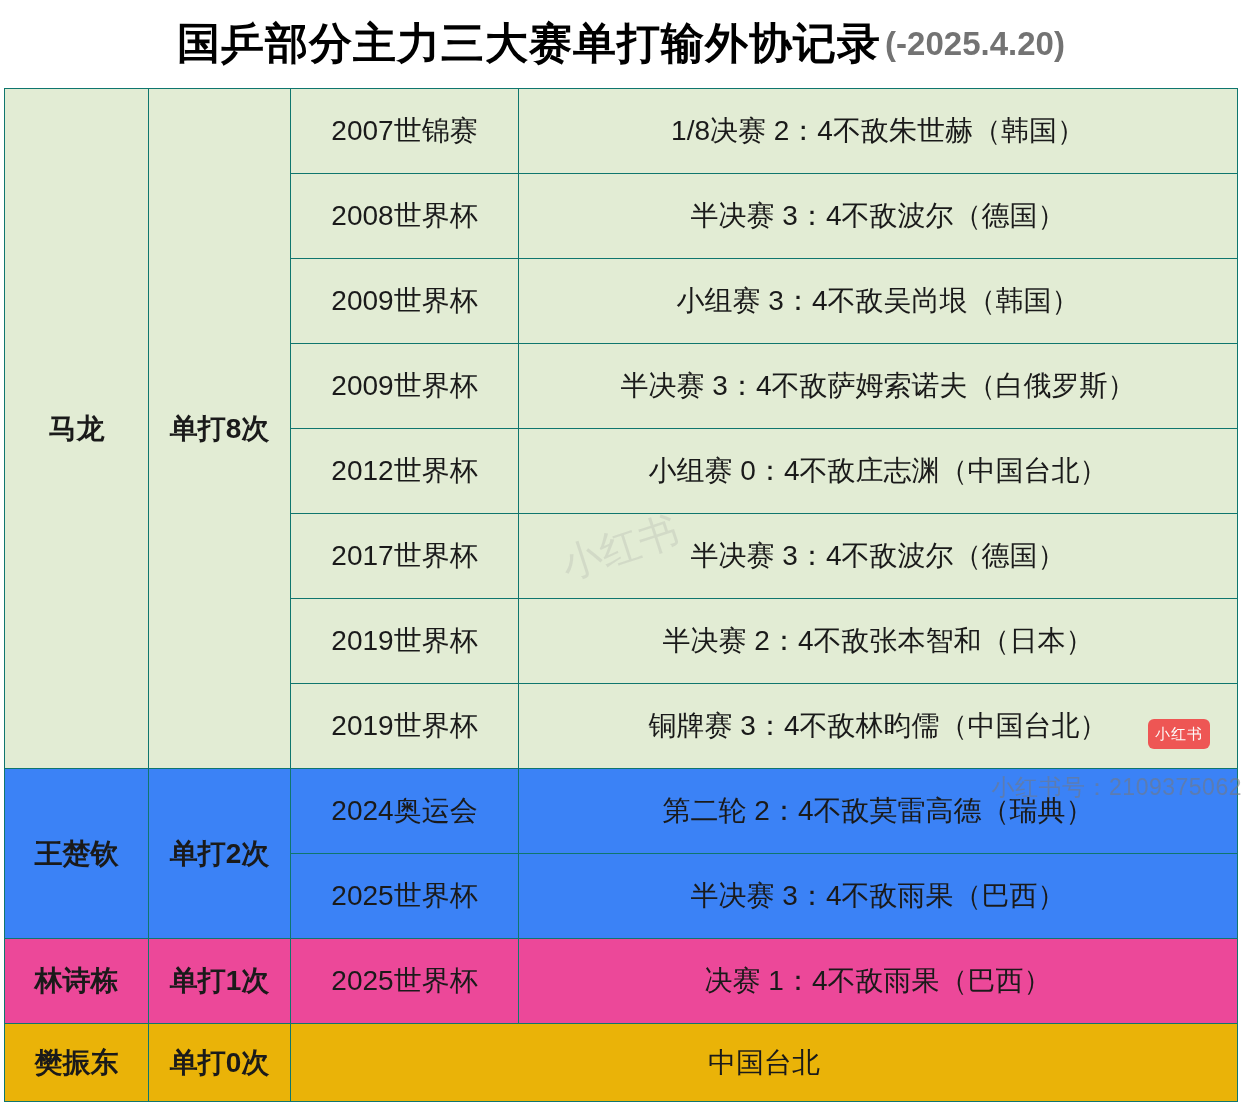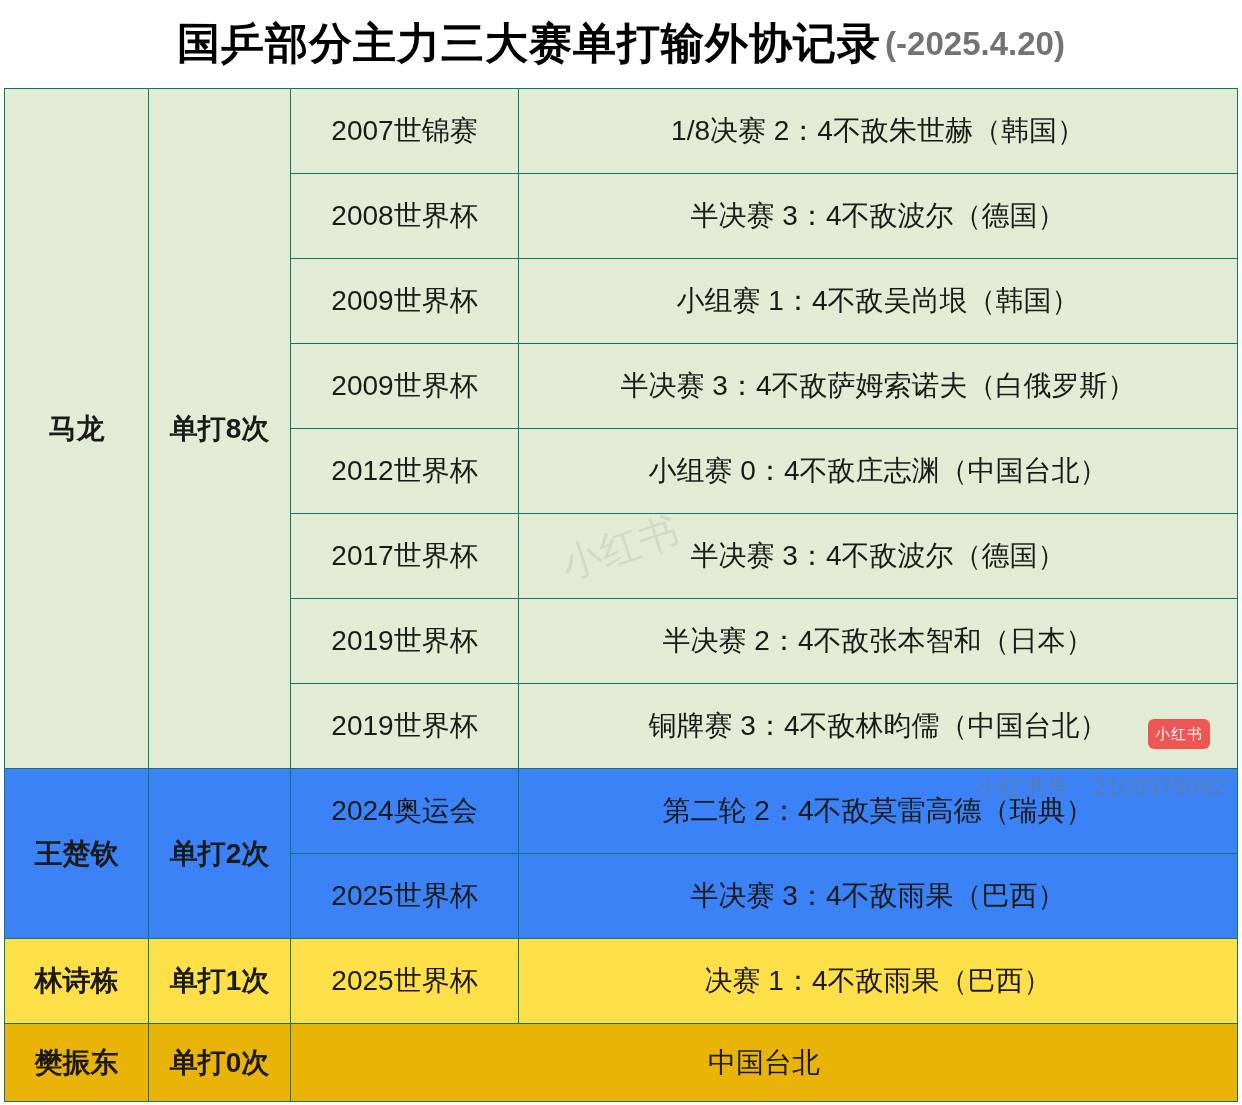--- a/index.html
+++ b/index.html
@@ -72,21 +72,21 @@
   td.c-event {
     width: 228px;
     font-size: 28px;
   }
   td.c-detail {
     font-size: 30px;
   }
   
   .g-green td { background: #e2ecd4; border-color: #b3c3a3; }
   .g-yellow td { background: #3b82f6; border-color: #ddc89d; }
-  .g-blue td { background: #fde047; border-color: #a7b6cc; }
+  .g-blue td { background: #ec4899; border-color: #a7b6cc; }
   .g-pink td { background: #eab308; border-color: #d8b0b8; }
 
   .row-h { height: 85px; }
   .row-h-last { height: 78px; }
 
   
   .wm-center {
     position: absolute;
     left: 560px;
     top: 520px;
@@ -107,21 +107,21 @@
     color: #fff;
     font-size: 15px;
     display: flex;
     align-items: center;
     justify-content: center;
     letter-spacing: 1px;
     opacity: 0.92;
   }
   .wm-id {
     position: absolute;
-    right: 16px;
+    right: 0;
     bottom: 8px;
     font-size: 23px;
     color: rgba(120,120,120,0.55);
     letter-spacing: 0.5px;
   }
 </style>
 </head>
 <body>
 
 <div class="page">
@@ -138,21 +138,21 @@
           <td class="c-count" rowspan="8">单打8次</td>
           <td class="c-event">2007世锦赛</td>
           <td class="c-detail">1/8决赛  2：4不敌朱世赫（韩国）</td>
         </tr>
         <tr class="g-green row-h">
           <td class="c-event">2008世界杯</td>
           <td class="c-detail">半决赛  3：4不敌波尔（德国）</td>
         </tr>
         <tr class="g-green row-h">
           <td class="c-event">2009世界杯</td>
-          <td class="c-detail">小组赛  1：4不敌吴尚垠（韩国）</td>
+          <td class="c-detail">小组赛  3：4不敌吴尚垠（韩国）</td>
         </tr>
         <tr class="g-green row-h">
           <td class="c-event">2009世界杯</td>
           <td class="c-detail">半决赛  3：4不敌萨姆索诺夫（白俄罗斯）</td>
         </tr>
         <tr class="g-green row-h">
           <td class="c-event">2012世界杯</td>
           <td class="c-detail">小组赛  0：4不敌庄志渊（中国台北）</td>
         </tr>
         <tr class="g-green row-h">

